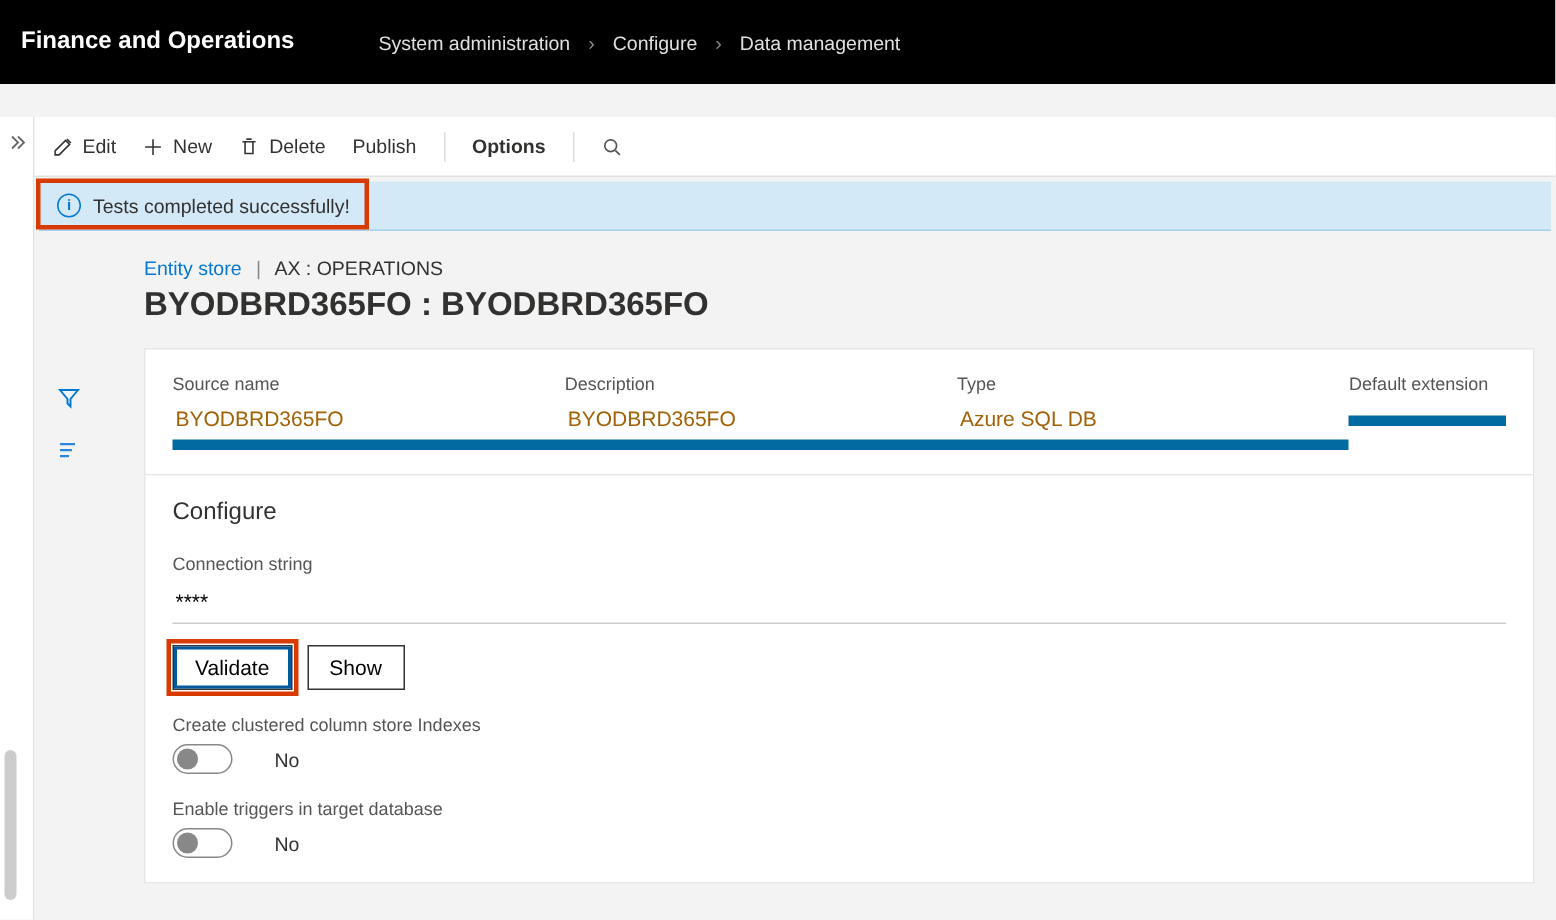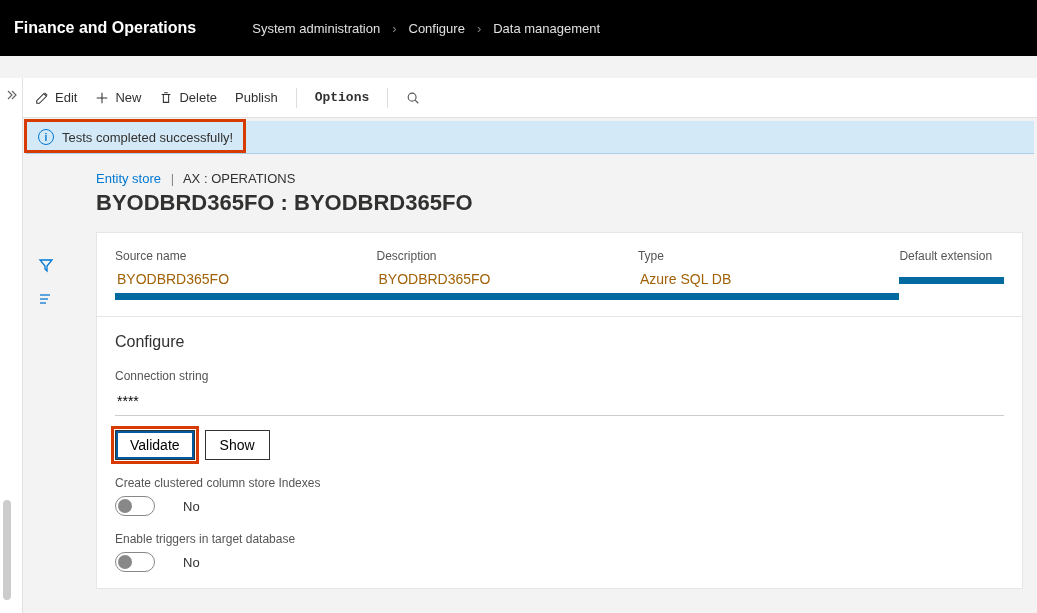--- a/index.html
+++ b/index.html
@@ -12,21 +12,21 @@
     .left-rail { width: 23px; background: #fff; border-right: 1px solid #e1e1e1; display: flex; flex-direction: column; align-items: center; }
     .rail-icon { height: 36px; display:flex; align-items:center; justify-content:center; width:100%; color:#555; }
     .sidebar { width: 45px; background: #f3f3f3; display: flex; flex-direction: column; align-items: center; padding-top: 100px; gap: 14px; }
     .sidebar-icon { color: #0078d4; font-size: 16px; }
     .sidebar-icon.gray { color: #777; }
     .main { flex: 1; display: flex; flex-direction: column; background: #f3f3f3; overflow: hidden; }
     .toolbar { background: #fff; height: 40px; display: flex; align-items: center; padding: 0 12px; gap: 18px; border-bottom: 1px solid #e1e1e1; }
     .toolbar-btn { display: flex; align-items: center; gap: 6px; color: #323130; cursor: pointer; font-size: 13px; }
     .toolbar-btn svg { width: 14px; height: 14px; }
     .toolbar-sep { width: 1px; height: 20px; background: #ddd; }
-    .options { font-weight: 600; font-family: Liberation Mono, monospace; }
+    .options { font-weight: 600; }
     .notification { background: #d4e9f7; border-bottom: 1px solid #a8d0eb; padding: 8px 12px; display: flex; align-items: center; gap: 8px; position: relative; margin: 3px; }
     .notification-highlight { position: absolute; left: -2px; top: -2px; width: 222px; height: 34px; border: 3px solid #d83b01; pointer-events: none; }
     .notif-icon { width: 16px; height: 16px; border: 1.5px solid #0078d4; border-radius: 50%; display:flex; align-items:center; justify-content:center; color:#0078d4; font-size:10px; font-weight:bold; }
     .content { padding: 14px 14px 14px 28px; overflow-y:auto; flex:1; }
     .crumb-row { font-size: 13px; margin-bottom: 4px; }
     .crumb-row a { color: #0078d4; text-decoration: none; }
     .crumb-row .sep { color: #888; margin: 0 6px; }
     .page-title { font-size: 22px; font-weight: 600; margin-bottom: 16px; }
     .card { background: #fff; border: 1px solid #e6e6e6; padding: 16px 18px; }
     .card + .card { margin-top: 0; border-top: none; }

